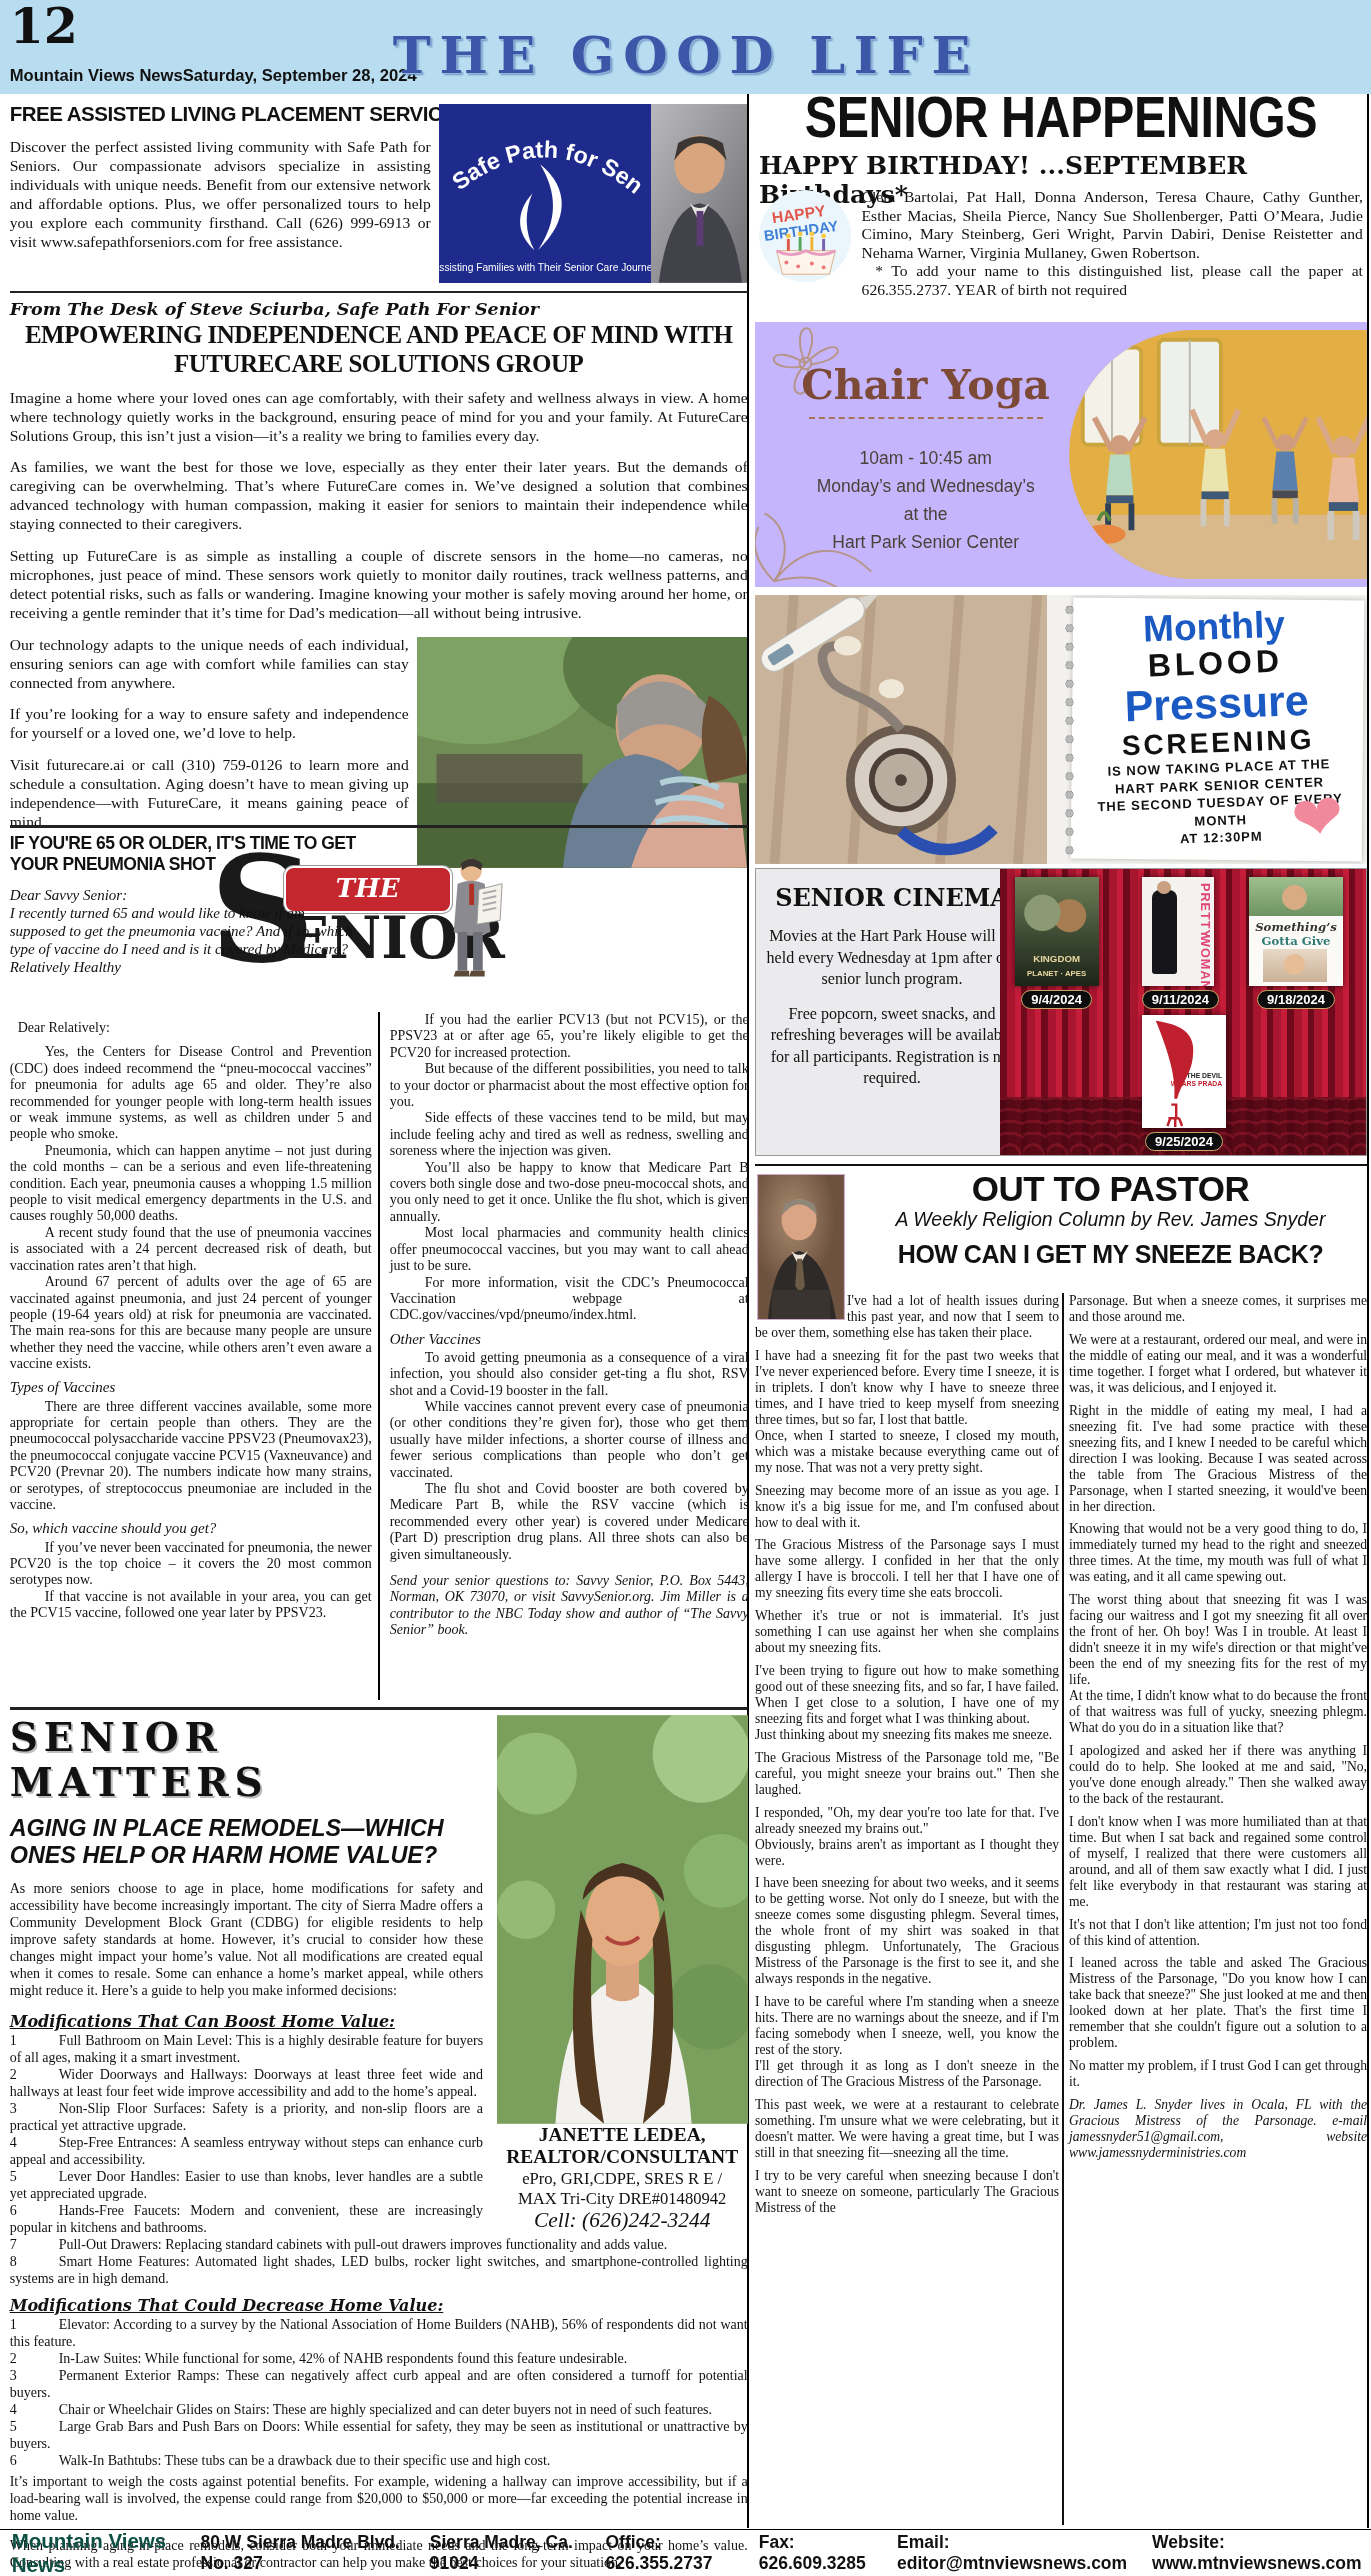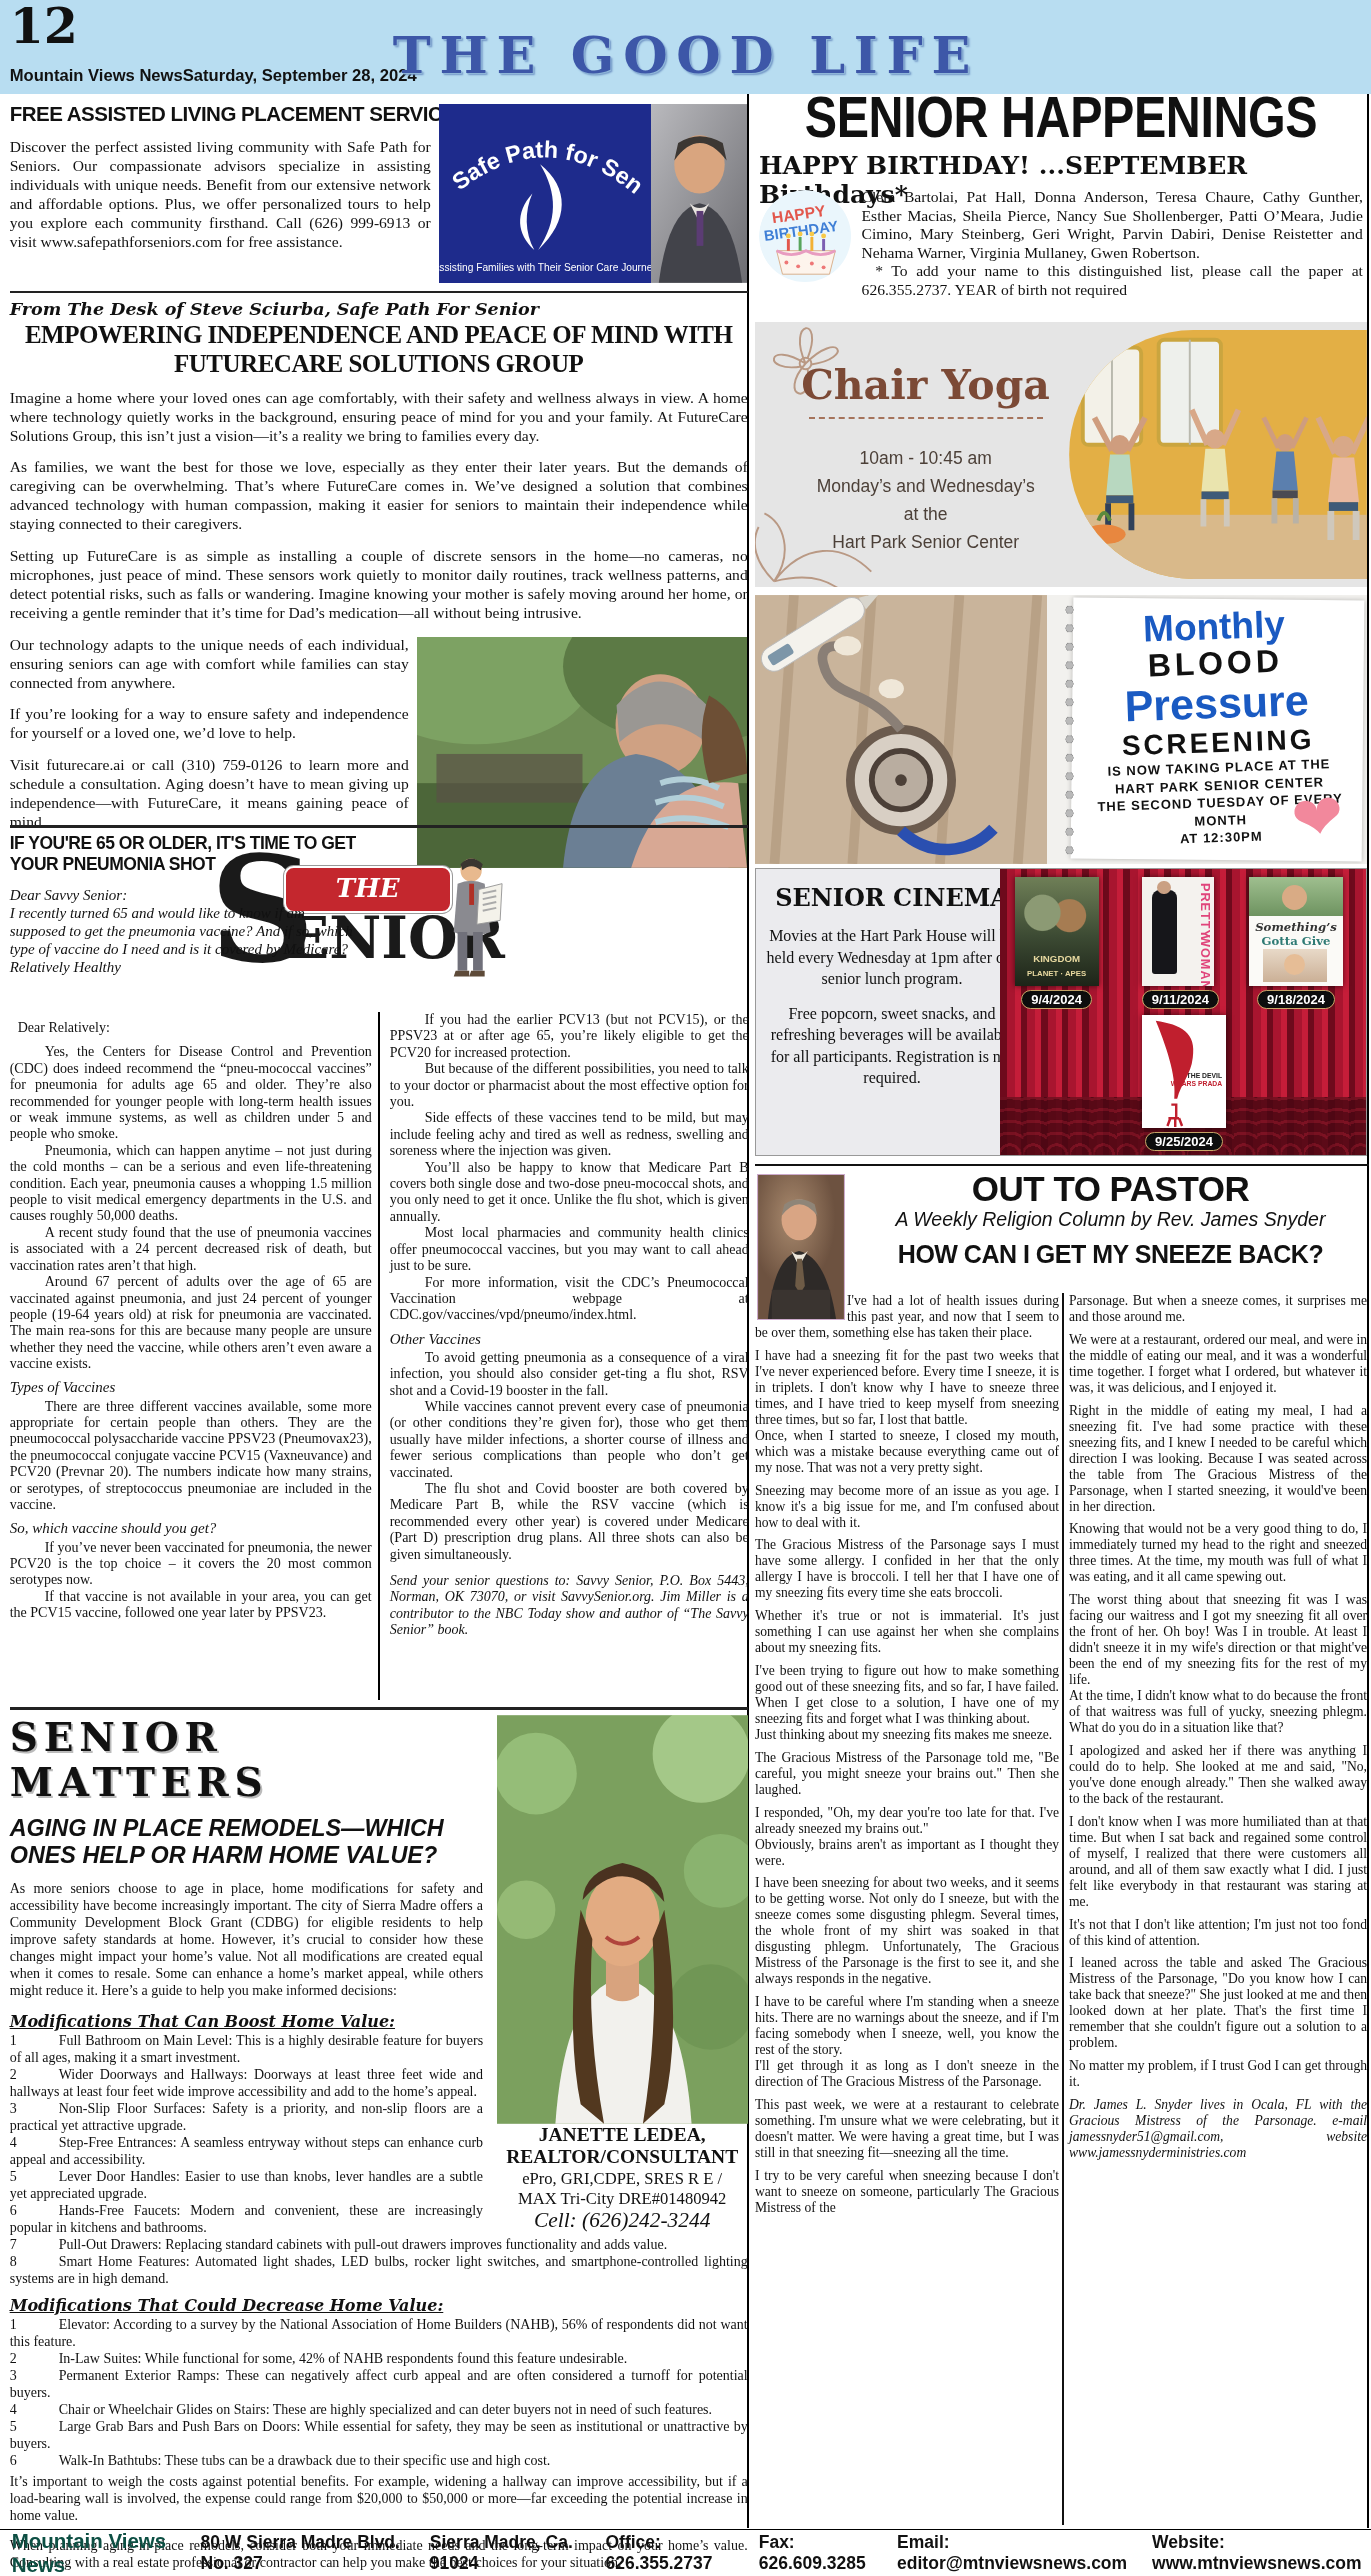--- a/index.html
+++ b/index.html
@@ -84,21 +84,21 @@
   
   .hp-title{position:absolute;left:0;top:-5.8px;width:612px;text-align:center;font-size:57px;
             line-height:58px;transform:scaleX(.85);}
   .hp-sub{position:absolute;left:3.9px;top:57px;font-family:"DejaVu Serif",serif;font-weight:bold;
           font-size:25px;}
   .hp-row{position:absolute;left:3.9px;top:94px;width:604px;font-size:15.6px;line-height:18.5px;
           text-align:justify;}
   .hp-cake{float:left;width:93px;height:93px;margin:1.9px 9.7px 1.9px 0;border-radius:50%;overflow:hidden;}
   .hp-note{text-indent:13.6px;}
   
-  .yoga{position:absolute;left:0;top:228px;width:612px;height:265px;background:#e5e5e5;overflow:hidden;}
+  .yoga{position:absolute;left:0;top:228px;width:612px;height:265px;background:#c4b5fd;overflow:hidden;}
   .yg-title{position:absolute;left:29px;top:39px;width:283px;text-align:center;
             font-family:"DejaVu Serif",serif;font-weight:bold;font-size:41px;color:#7c4a36;}
   .yg-dash{position:absolute;left:54px;top:95px;width:234px;border-bottom:2.9px dashed #a5735b;}
   .yg-lines{position:absolute;left:9.7px;top:122px;width:322px;text-align:center;
             font-family:"Liberation Sans",sans-serif;font-size:17.5px;line-height:28px;color:#4c4038;}
   .yg-photo{position:absolute;right:0;top:7.8px;width:298px;height:249px;border-radius:136px 0 0 136px;
             overflow:hidden;}
   .yg-flower{position:absolute;opacity:.9;}
   
   .bp{position:absolute;left:0;top:501px;width:612px;height:269px;overflow:hidden;background:#cfc4b6;}

